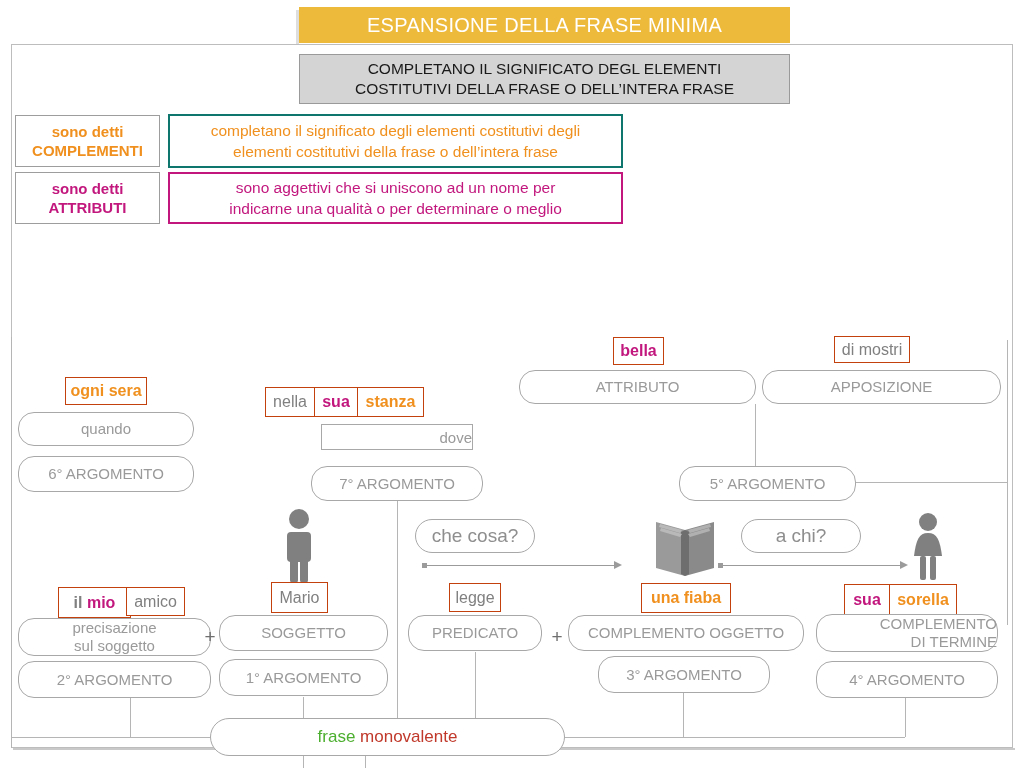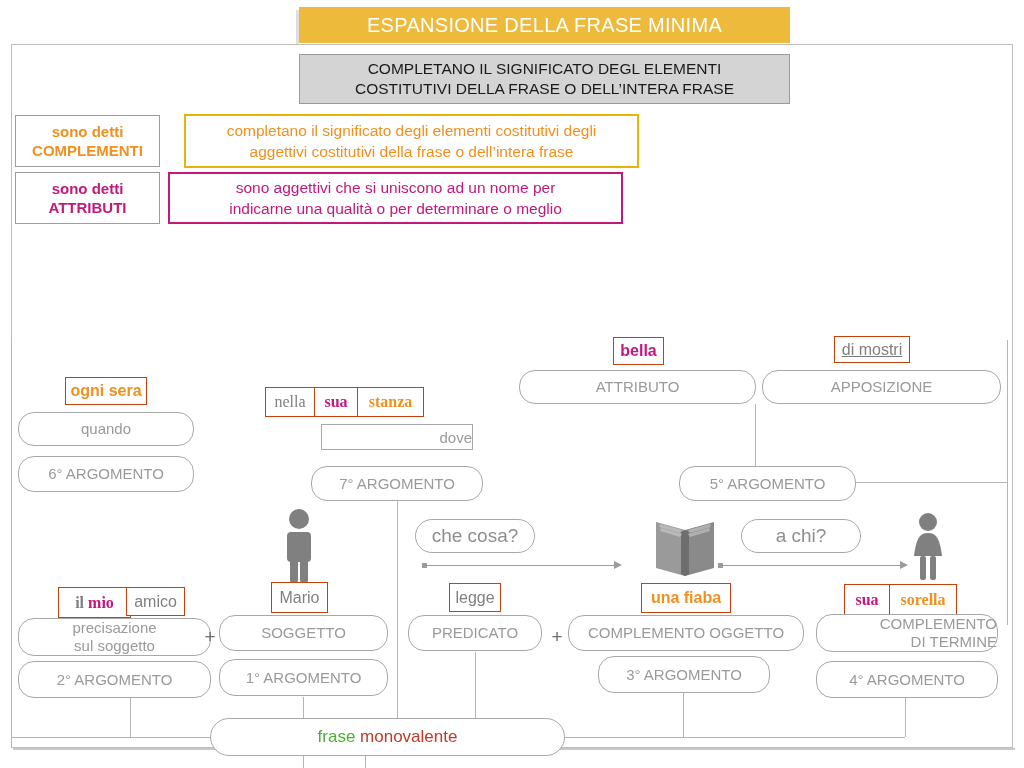--- a/index.html
+++ b/index.html
@@ -29,35 +29,35 @@
 
   
   .def-key{border:1px solid #9d9d9d;background:#fff;display:flex;
            flex-direction:column;align-items:center;justify-content:center;}
   .def-key b{font-size:15px;font-weight:bold;line-height:19px;}
   .def-val{background:#fff;display:flex;flex-direction:column;
            align-items:center;justify-content:center;}
   .def-val span{font-size:15.5px;line-height:21px;white-space:nowrap;}
 
   .k1{left:15px;top:115px;width:145px;height:52px;}
-  .v1{left:168px;top:114px;width:455px;height:54px;border:2px solid #eab308;margin-left:16px;}
+  .v1{left:168px;top:114px;width:455px;height:54px;border:2px solid #0f766e;}
   .k2{left:15px;top:172px;width:145px;height:52px;}
   .v2{left:168px;top:172px;width:455px;height:52px;border:2px solid #c2187e;}
 
   .c-or{color:#f0901e;}
   .c-mg{color:#c2187e;}
   .c-gy{color:#808080;}
 
   
   .chip{border:1px solid #c2410c;background:#fff;display:flex;
         align-items:center;justify-content:center;font-size:16px;
         color:#7a7a7a;white-space:nowrap;}
   .chip.b{font-weight:bold;}
   .chip-grp{display:flex;}
-  .chip-grp .chip{border-right-width:0;font-family:Liberation Serif, serif;}
+  .chip-grp .chip{border-right-width:0;}
   .chip-grp .chip:last-child{border-right-width:1px;}
 
   
   .pill{border:1px solid #a8a8a8;border-radius:16px;background:#fff;
         display:flex;flex-direction:column;align-items:center;
         justify-content:center;color:#9a9a9a;font-size:15px;
         line-height:18px;white-space:nowrap;}
   .pill.q{font-size:19px;color:#8e8e8e;border-radius:18px;}
 
   
@@ -106,21 +106,21 @@
     <span>COMPLETANO IL SIGNIFICATO DEGL ELEMENTI</span>
     <span>COSTITUTIVI DELLA FRASE O DELL’INTERA FRASE</span>
   </div>
 
   <div class="abs def-key k1">
     <b class="c-or">sono detti</b>
     <b class="c-or">COMPLEMENTI</b>
   </div>
   <div class="abs def-val v1">
     <span class="c-or">completano il significato degli elementi costitutivi degli</span>
-    <span class="c-or">aggettivi costitutivi della frase o dell’intera  frase</span>
+    <span class="c-or">elementi costitutivi della frase o dell’intera  frase</span>
   </div>
 
   <div class="abs def-key k2">
     <b class="c-mg">sono detti</b>
     <b class="c-mg">ATTRIBUTI</b>
   </div>
   <div class="abs def-val v2">
     <span class="c-mg">sono aggettivi che si uniscono ad un nome per</span>
     <span class="c-mg">indicarne una qualità o per determinare o meglio</span>
   </div>
@@ -174,21 +174,21 @@
     <span>7° ARGOMENTO</span>
   </div>
 
   <div class="abs chip b" style="left:613px;top:337px;width:51px;height:28px;">
     <span class="c-mg">bella</span>
   </div>
   <div class="abs pill" style="left:519px;top:370px;width:237px;height:34px;">
     <span>ATTRIBUTO</span>
   </div>
 
-  <div class="abs chip" style="left:834px;top:336px;width:76px;height:27px;text-decoration:underline;">
+  <div class="abs chip" style="left:834px;top:336px;width:76px;height:27px;">
     <span class="c-gy">di mostri</span>
   </div>
   <div class="abs pill" style="left:762px;top:370px;width:239px;height:34px;">
     <span>APPOSIZIONE</span>
   </div>
 
   <div class="abs pill" style="left:679px;top:466px;width:177px;height:35px;">
     <span>5° ARGOMENTO</span>
   </div>
 

